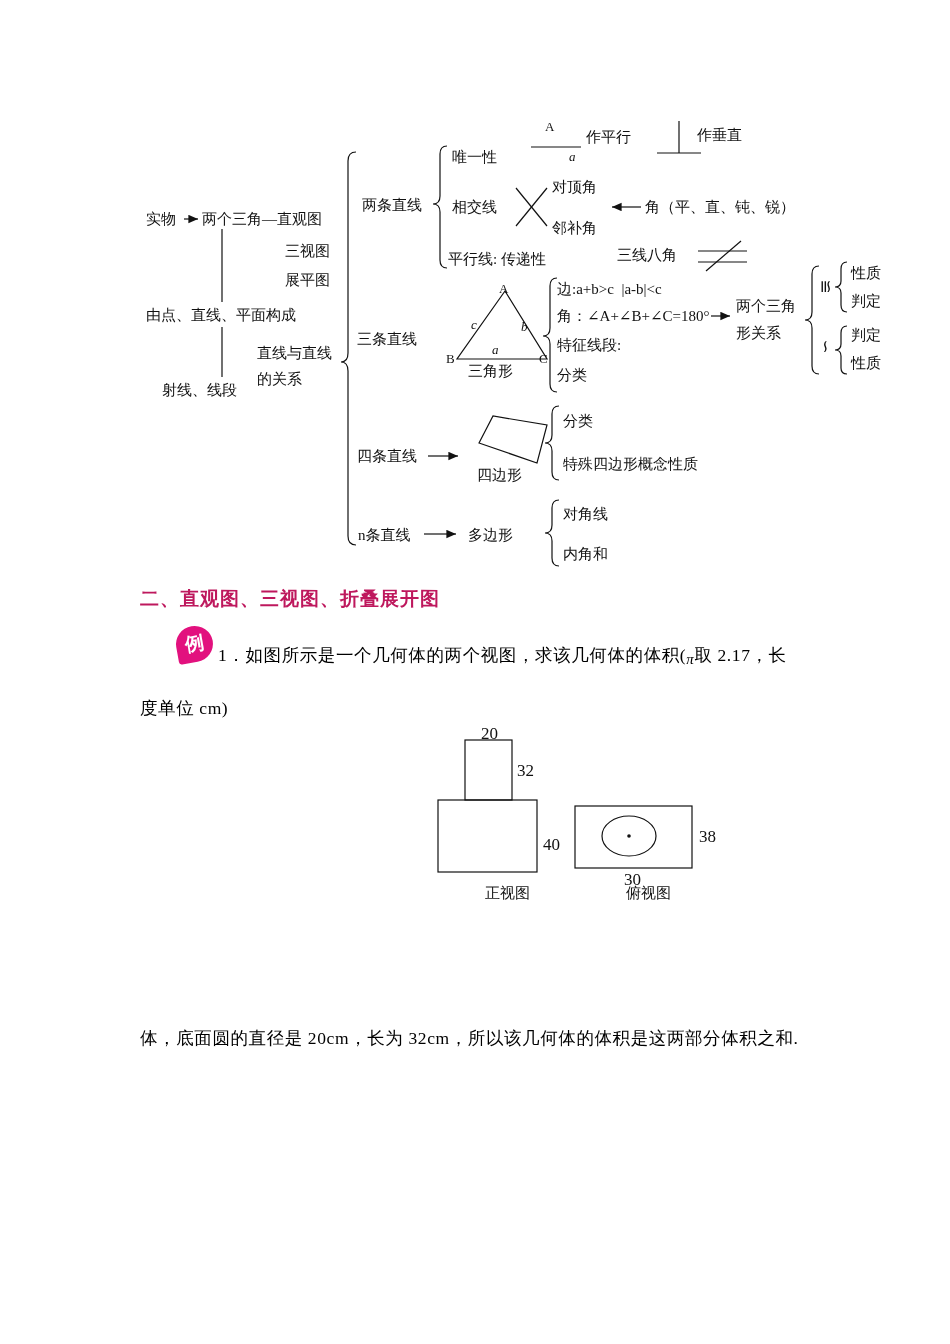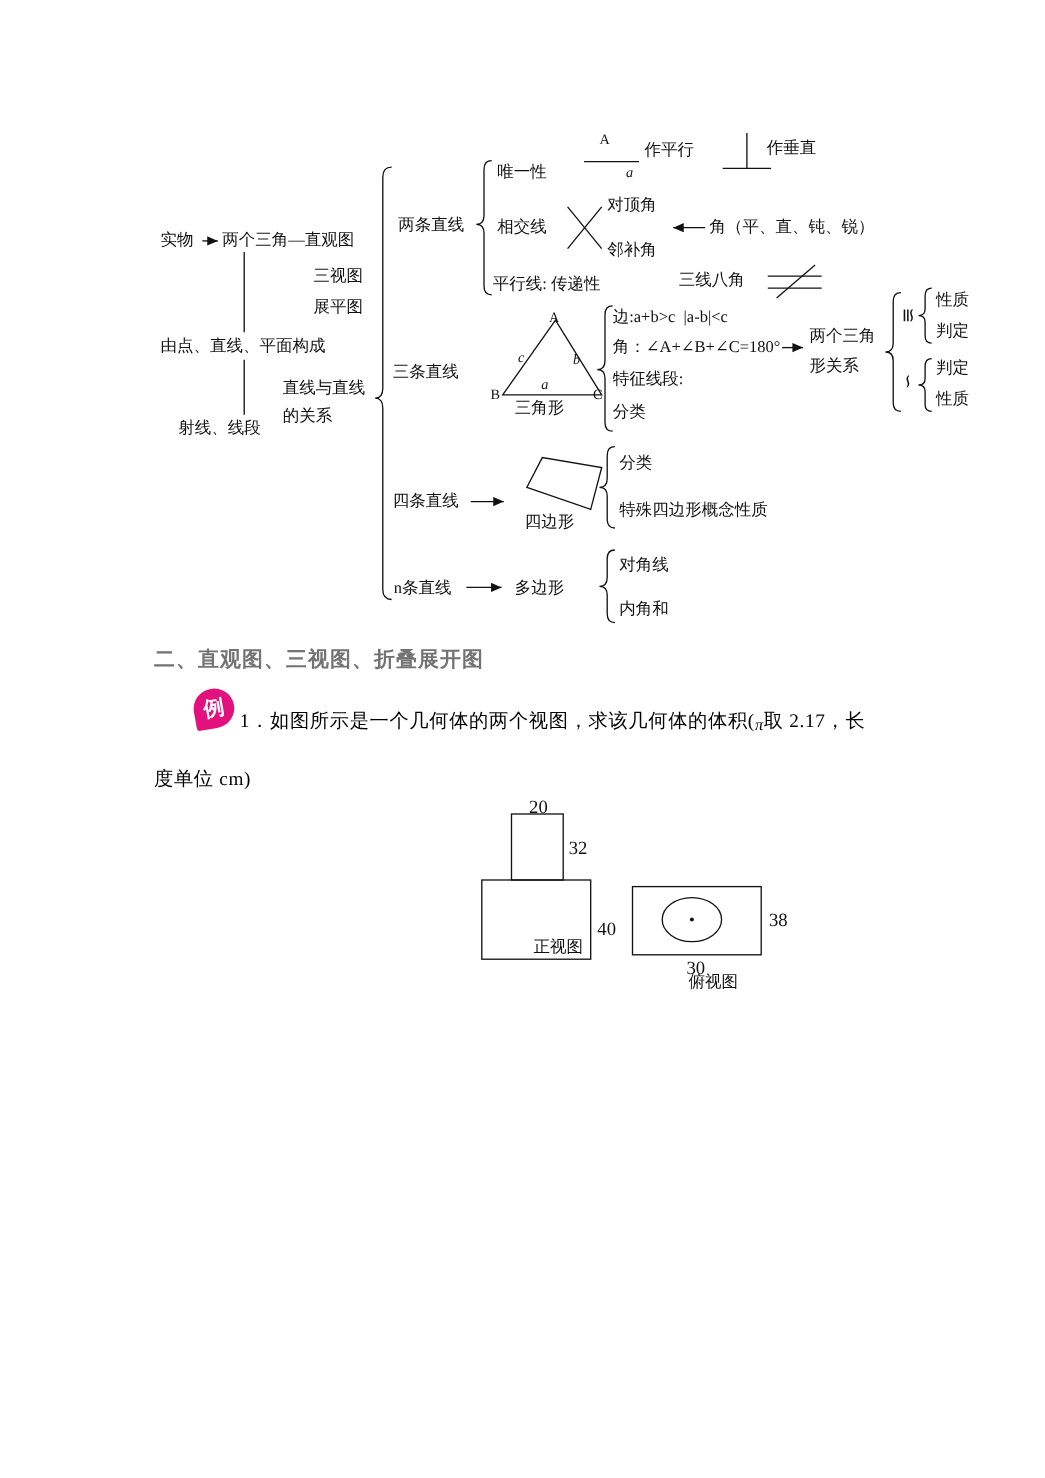--- a/index.html
+++ b/index.html
@@ -13,21 +13,21 @@
   .t {
     position:absolute; font-size:15px; line-height:1.25;
     white-space:pre; color:#111;
   }
   .t.sm { font-size:13px; }
   .t.it { font-style:italic; }
   .t.dim { font-size:17px; }
   .rot { display:inline-block; transform:rotate(90deg); transform-origin:50% 50%; font-size:17px; }
   .section-title {
     position:absolute; left:140px; top:586px;
-    font-size:19px; font-weight:bold; letter-spacing:1px; color:#737373;
+    font-size:19px; font-weight:bold; letter-spacing:1px; color:#be185d;
     white-space:pre;
   }
   .badge {
     position:absolute; left:176px; top:626px; width:37px; height:36px;
     background:#e2117e; color:#ffffff; font-size:19px; font-weight:bold;
     border-radius:50% 50% 50% 8%;
     transform:rotate(-10deg);
     display:flex; align-items:center; justify-content:center;
   }
   .body-text {
@@ -156,17 +156,18 @@
 
   <div class="badge">例</div>
   <div class="body-text" style="left:218px;top:643px"><span>1．如图所示是一个几何体的两个视图，求该几何体的体积(</span><span class="pi">π</span><span>取 2.17，长</span></div>
   <div class="body-text" style="left:140px;top:696px">度单位 cm)</div>
 
   <span class="t dim" style="left:481px;top:723px">20</span>
   <span class="t dim" style="left:517px;top:760px">32</span>
   <span class="t dim" style="left:543px;top:834px">40</span>
   <span class="t dim" style="left:699px;top:826px">38</span>
   <span class="t dim" style="left:624px;top:869px">30</span>
-  <span class="t" style="left:485px;top:852px">正视图</span>
+  <span class="t" style="left:485px;top:884px">正视图</span>
   <span class="t" style="left:626px;top:884px">俯视图</span>
 
+  <div class="body-text" style="left:140px;top:1026px">体，底面圆的直径是 20cm，长为 32cm，所以该几何体的体积是这两部分体积之和.</div>
 
 </div>
 
 </body></html>

